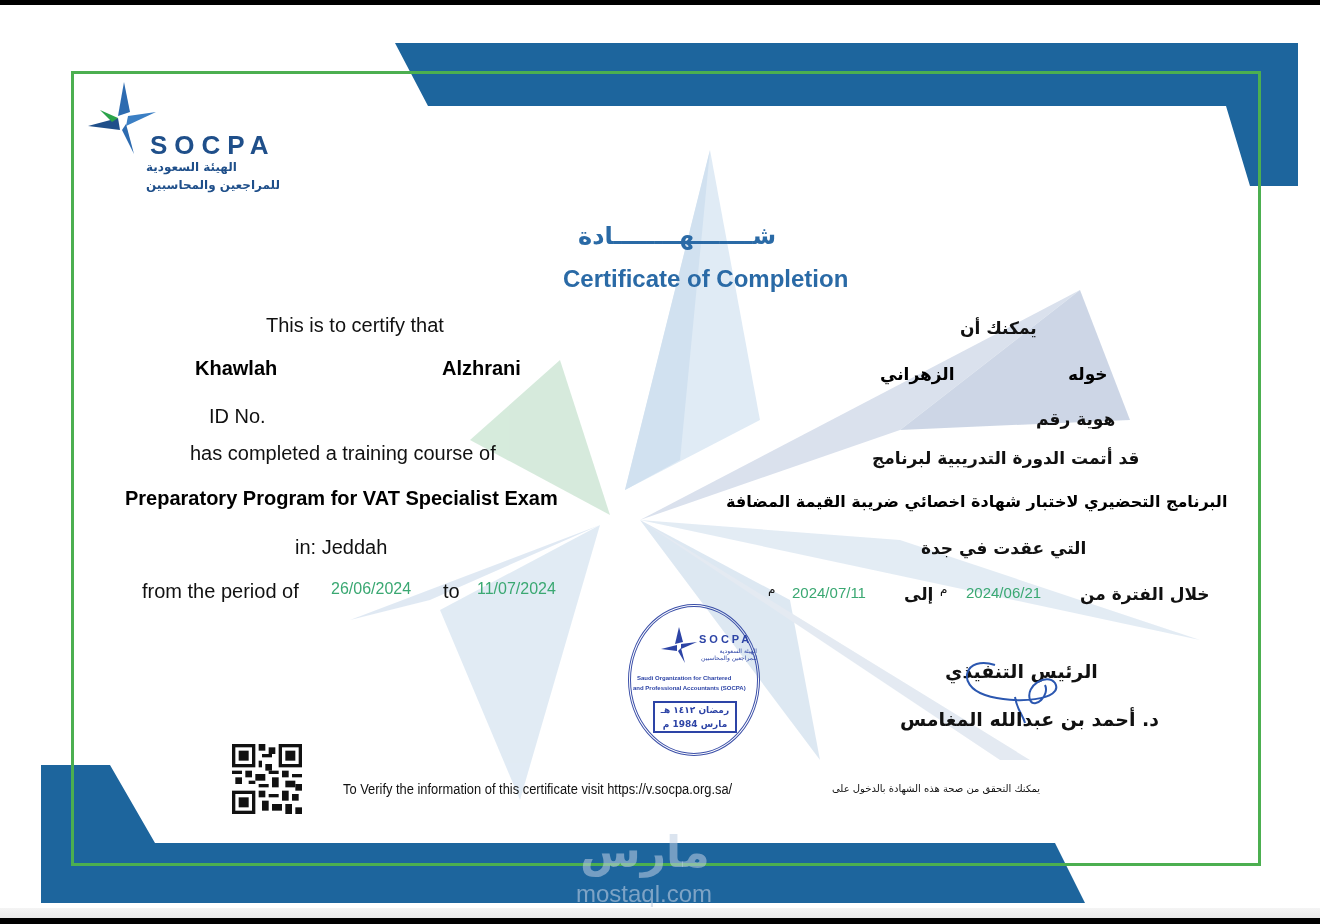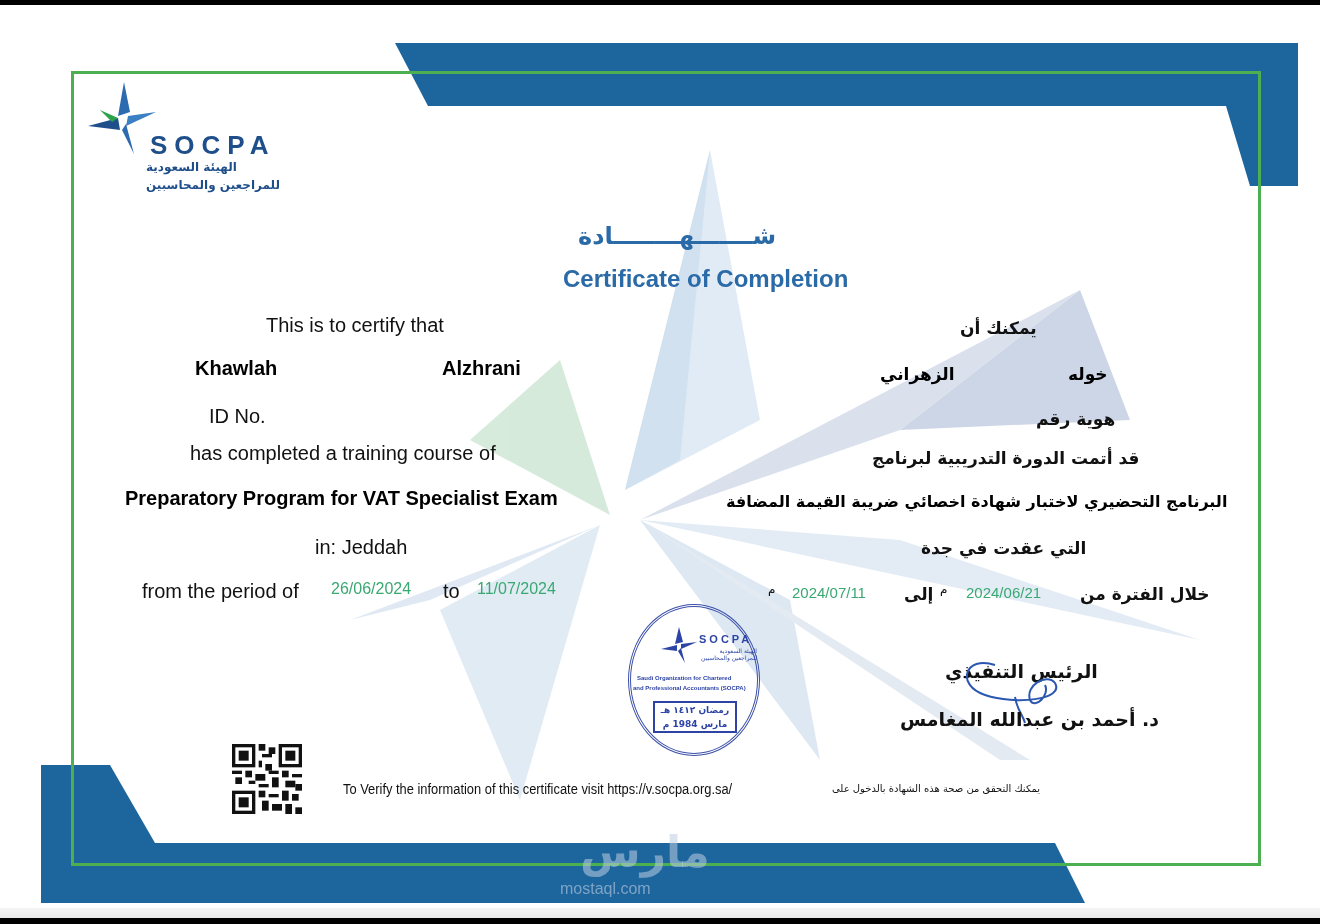--- a/index.html
+++ b/index.html
@@ -36,21 +36,21 @@
   .stamp .s-en1 { position:absolute; left:6px; top:68px; font-size:6px; font-weight:bold; color:#2d44a6; }
   .stamp .s-en2 { position:absolute; left:2px; top:78px; font-size:6px; font-weight:bold; color:#2d44a6; }
   .stamp .s-box { position:absolute; left:22px; top:94px; width:84px; height:32px; border:2px solid #2d44a6; box-sizing:border-box; text-align:center; color:#2d44a6; font-family:"DejaVu Sans",sans-serif; font-size:9px; font-weight:bold; direction:rtl; line-height:14px; }
 
   .qr { position:absolute; left:232px; top:744px; width:70px; height:70px; }
 
   .verify-en { position:absolute; left:343px; top:781px; font-size:14px; color:#111; transform:scaleX(0.92); transform-origin:left; }
   .verify-ar { position:absolute; left:832px; top:783px; font-size:10px; color:#111; font-family:"DejaVu Sans",sans-serif; direction:rtl; }
 
   .wm-ar { position:absolute; left:580px; top:826px; font-family:"DejaVu Sans",sans-serif; font-weight:bold; font-size:44px; color:rgba(190,205,225,0.55); direction:rtl; }
-  .wm-en { position:absolute; left:560px; top:880px; font-size:16px; color:rgba(190,205,225,0.6); }
+  .wm-en { position:absolute; left:576px; top:880px; font-size:24px; color:rgba(190,205,225,0.6); }
 
   .sig-title { position:absolute; left:945px; top:632px; font-family:"DejaVu Sans",sans-serif; font-weight:bold; font-size:19px; color:#111; direction:rtl;margin-top:28px; }
   .sig-name { position:absolute; left:900px; top:708px; font-family:"DejaVu Sans",sans-serif; font-weight:bold; font-size:19px; color:#111; direction:rtl; }
 </style>
 </head>
 <body>
 
 <div class="topbar"></div>
 
 <svg class="bg" width="1320" height="924">
@@ -88,21 +88,21 @@
 
 <div class="abs title-ar" style="left:578px;top:222px">شـــــــهــــــــادة</div>
 <div class="abs title-en" style="left:544px;top:265px">Certificate of Completion</div>
 
 <div class="abs en black" style="left:266px;top:314px">This is to certify that</div>
 <div class="abs en blue" style="left:195px;top:357px">Khawlah</div>
 <div class="abs en blue" style="left:442px;top:357px">Alzhrani</div>
 <div class="abs en black" style="left:209px;top:405px">ID No.</div>
 <div class="abs en black" style="left:190px;top:442px">has completed a training course of</div>
 <div class="abs en blue" style="left:125px;top:487px">Preparatory Program for VAT Specialist Exam</div>
-<div class="abs en black" style="left:315px;top:536px">in: Jeddah</div>
+<div class="abs en black" style="left:295px;top:536px">in: Jeddah</div>
 <div class="abs en black" style="left:142px;top:580px">from the period of</div>
 <div class="abs green" style="left:331px;top:580px;font-size:16px">26/06/2024</div>
 <div class="abs en black" style="left:443px;top:580px">to</div>
 <div class="abs green" style="left:477px;top:580px;font-size:16px">11/07/2024</div>
 
 <div class="abs ar black" style="left:960px;top:318px">يمكنك أن</div>
 <div class="abs ar blue" style="left:1068px;top:364px">خوله</div>
 <div class="abs ar blue" style="left:880px;top:364px">الزهراني</div>
 <div class="abs ar black" style="left:1036px;top:409px">هوية رقم</div>
 <div class="abs ar black" style="left:872px;top:448px">قد أتمت الدورة التدريبية لبرنامج</div>

